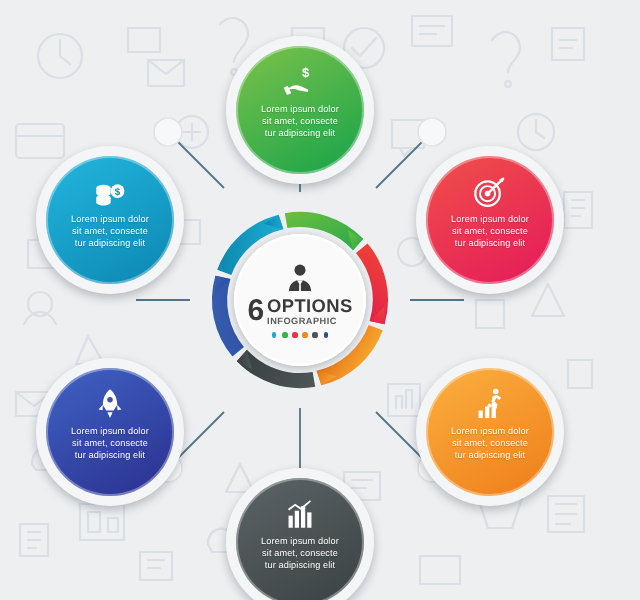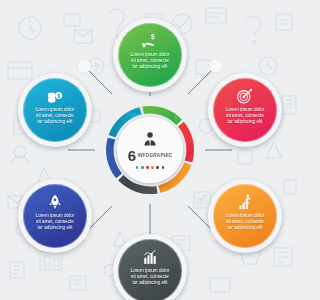--- a/index.html
+++ b/index.html
@@ -363,20 +363,21 @@
       <svg id="hub-ico" viewBox="0 0 24 22">
         <circle cx="12" cy="5.6" r="3.8" fill="#3b3b3b"></circle>
         <path d="M4.4 20c0-4.6 3.4-7.6 7.6-7.6s7.6 3 7.6 7.6z" fill="#3b3b3b"></path>
         <path d="M10 12.6h4l-2 3.4z" fill="#fafafa"></path>
         <rect x="11.4" y="15.4" width="1.2" height="4.6" fill="#fafafa"></rect>
       </svg>
 
       <div id="hub-title">
         <span id="hub-num">6</span>
         <span id="hub-words">
+          <span id="hub-w1">OPTIONS</span>
           <span id="hub-w2">INFOGRAPHIC</span>
         </span>
       </div>
 
       <div id="hub-dots">
           <i style="background: rgb(27, 169, 212);"></i>
           <i style="background: rgb(55, 179, 74);"></i>
           <i style="background: rgb(232, 51, 74);"></i>
           <i style="background: rgb(240, 138, 34);"></i>
           <i style="background: rgb(76, 84, 86);"></i>

